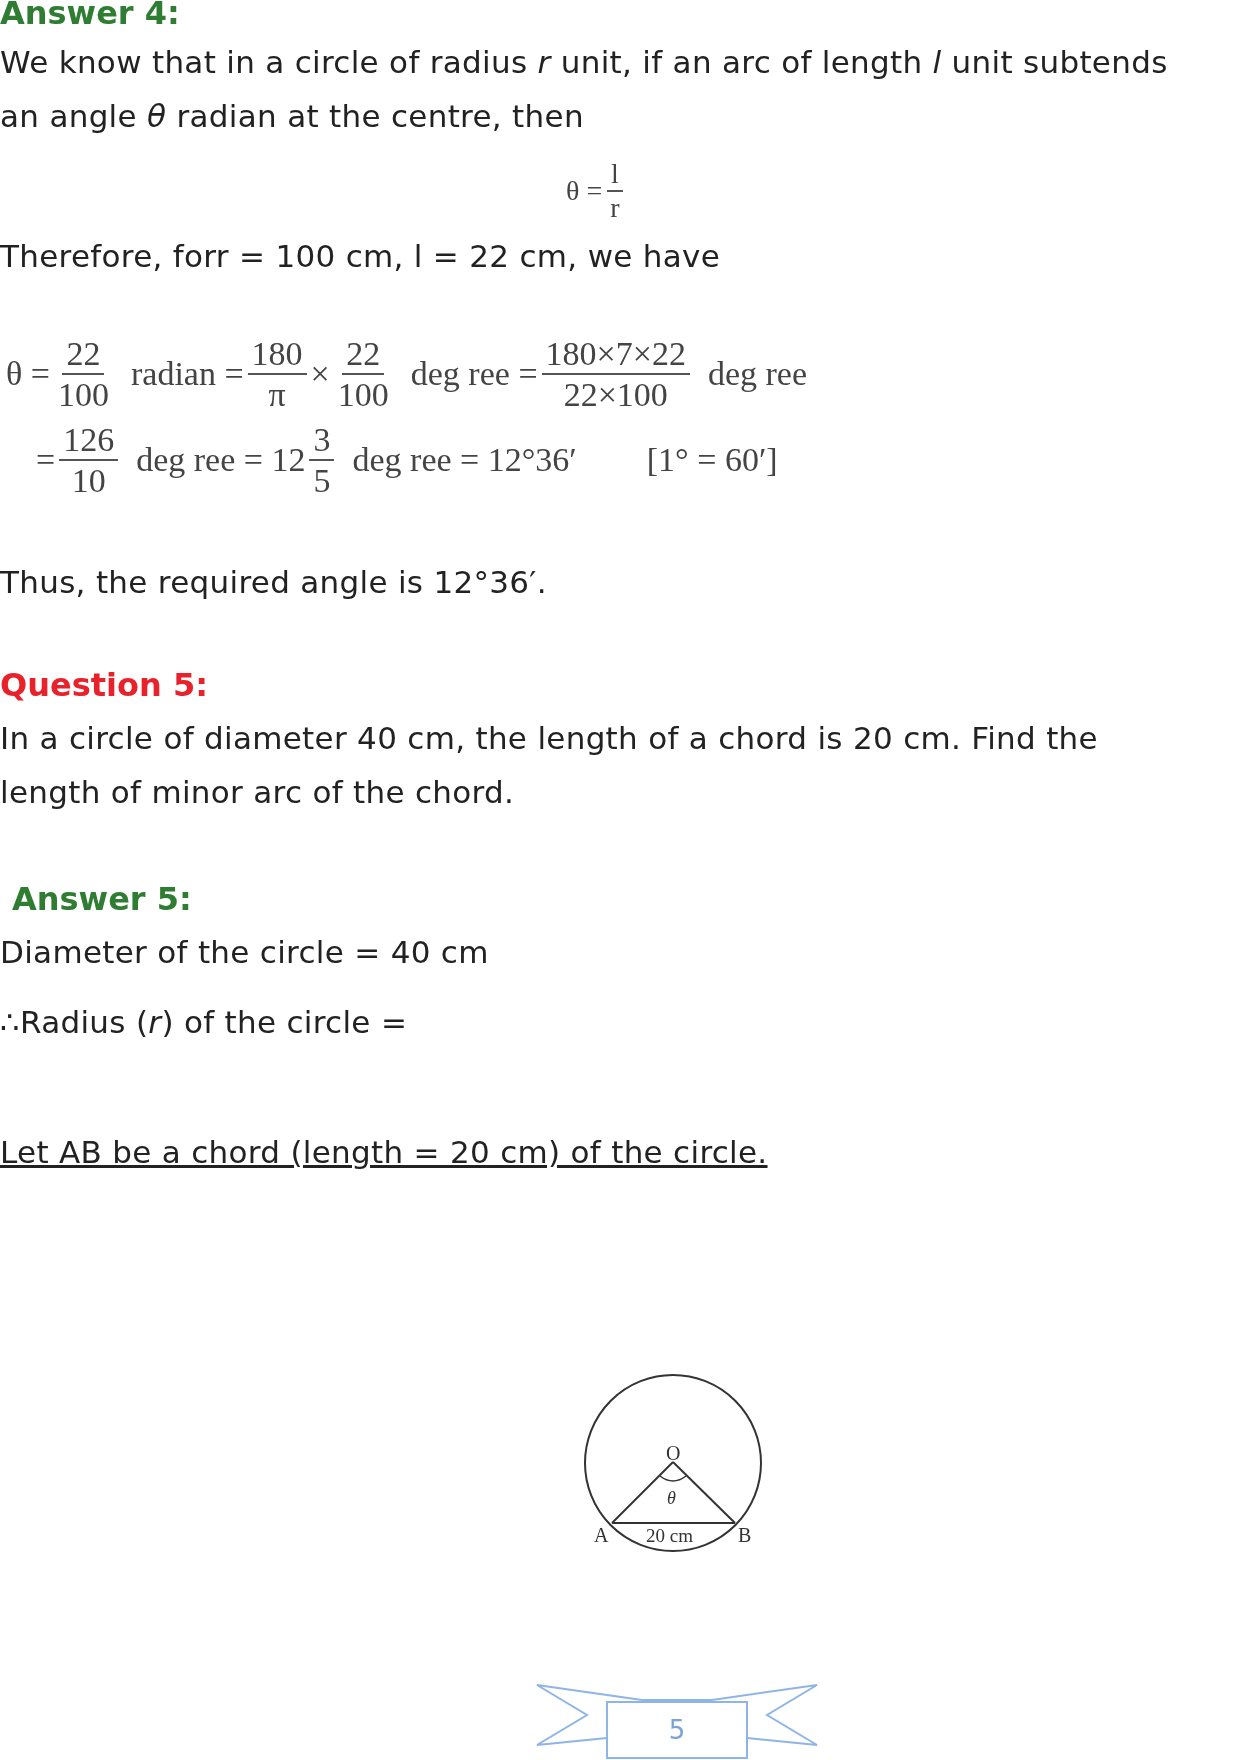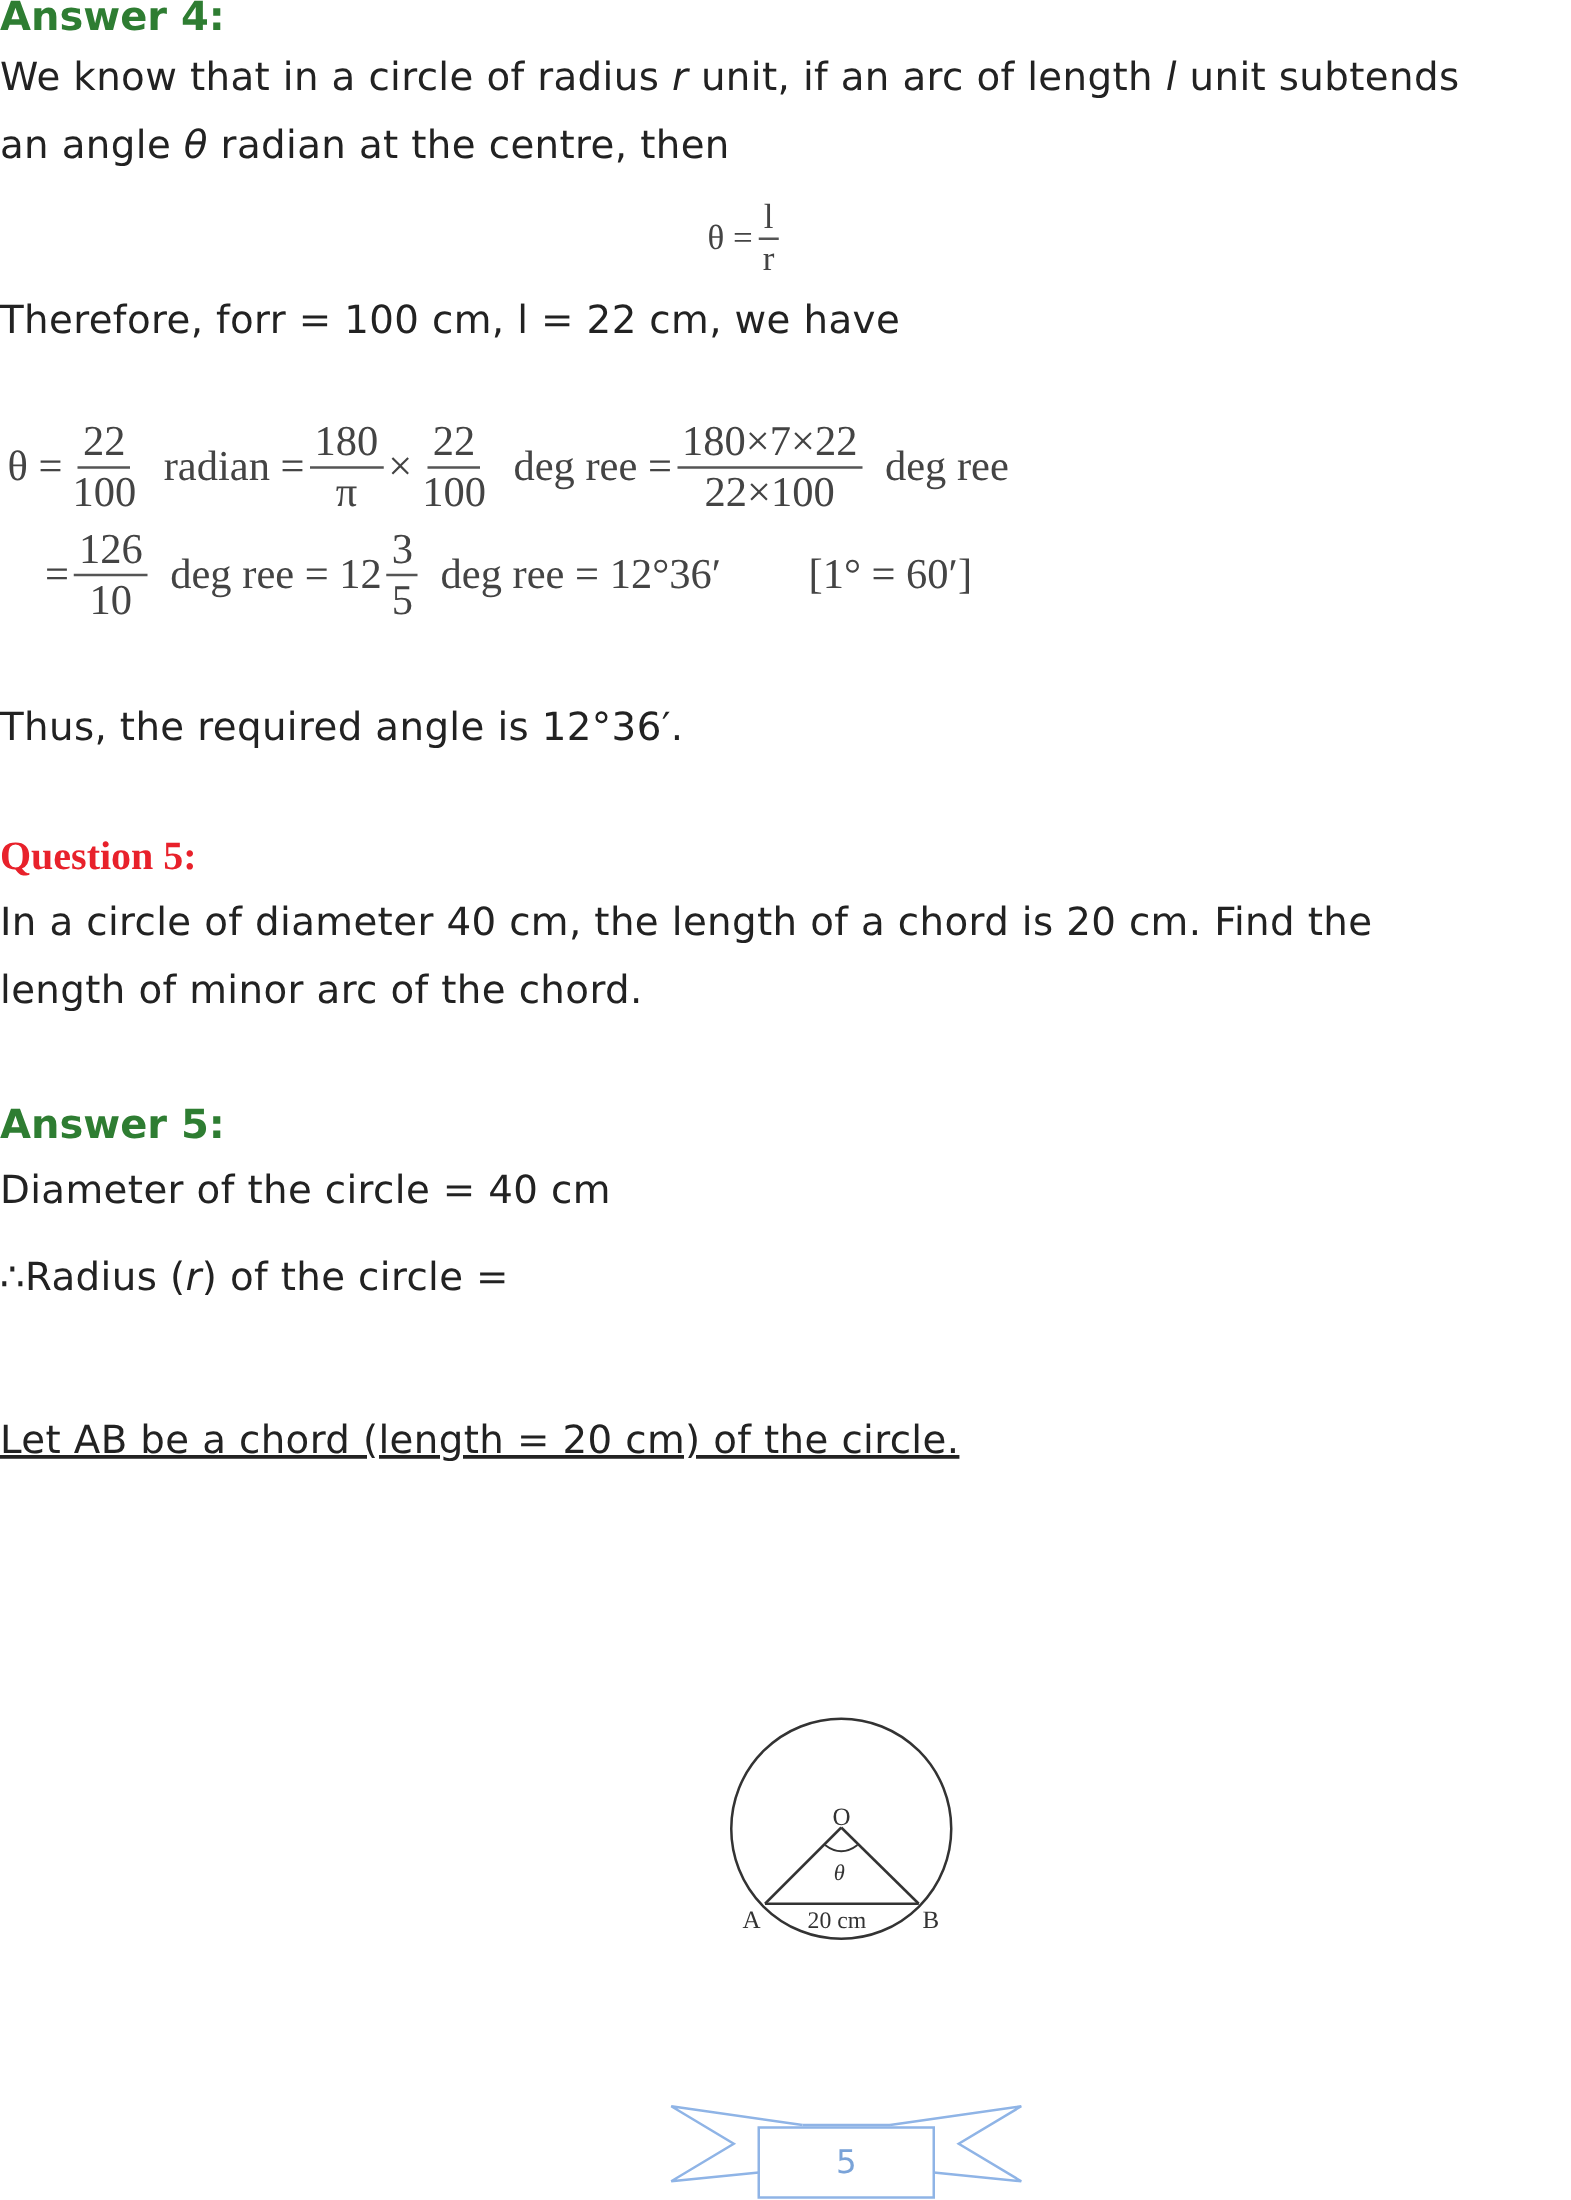--- a/index.html
+++ b/index.html
@@ -1,21 +1,21 @@
 <!DOCTYPE html>
 <html><head>
 <meta charset="utf-8">
 <style>
   html, body { margin: 0; padding: 0; background: #ffffff; }
   body { width: 1257px; height: 1760px; position: relative; overflow: hidden;
          font-family: "DejaVu Sans", sans-serif; color: #222222; }
   .abs { position: absolute; white-space: nowrap; }
   .heading { font-weight: bold; font-size: 32px; }
   .green { color: #2e7d32; }
-  .red { color: #e8212b; font-family: Liberation Serif, serif; }
+  .red { color: #e8212b; }
   .txt { font-size: 31px; letter-spacing: 0.3px; }
   .math { font-family: "Liberation Serif", serif; font-size: 34px; color: #444; }
   .frac { display: inline-flex; flex-direction: column; align-items: center; vertical-align: middle; margin: 0 4px; }
   .frac .num { border-bottom: 2px solid #555; padding: 0 4px; line-height: 1.15; }
   .frac .den { line-height: 1.15; padding: 0 4px; }
   .mline { display: flex; align-items: center; }
   .sp { display: inline-block; width: 14px; }
 </style>
 </head>
 <body>
@@ -83,21 +83,21 @@
   <span style="display:inline-block;width:70px;"></span>
   <span>[1° = 60′]</span>
 </div>
 
 <div class="abs txt" style="left:0;top:564px;">Thus, the required angle is 12°36′.</div>
 
 <div class="abs heading red" style="left:0;top:666px;">Question 5:</div>
 <div class="abs txt" style="left:0;top:720px;">In a circle of diameter 40 cm, the length of a chord is 20 cm. Find the</div>
 <div class="abs txt" style="left:0;top:774px;">length of minor arc of the chord.</div>
 
-<div class="abs heading green" style="left:0;top:880px;">Answer 5:</div>
+<div class="abs heading green" style="left:0;top:880px;padding-left:12px;">Answer 5:</div>
 <div class="abs txt" style="left:0;top:934px;">Diameter of the circle = 40 cm</div>
 
 <div class="abs mline" style="left:0;top:1004px;">
   <span class="txt">∴Radius (</span>
     <i class="txt">r</i>
     <span class="txt">) of the circle =</span>
   <span style="display:inline-block;width:30px;"></span>
 </div>
 
 <div class="abs txt" style="left:0;top:1134px;text-decoration:underline;">Let AB be a chord (length = 20 cm) of the circle.</div>

